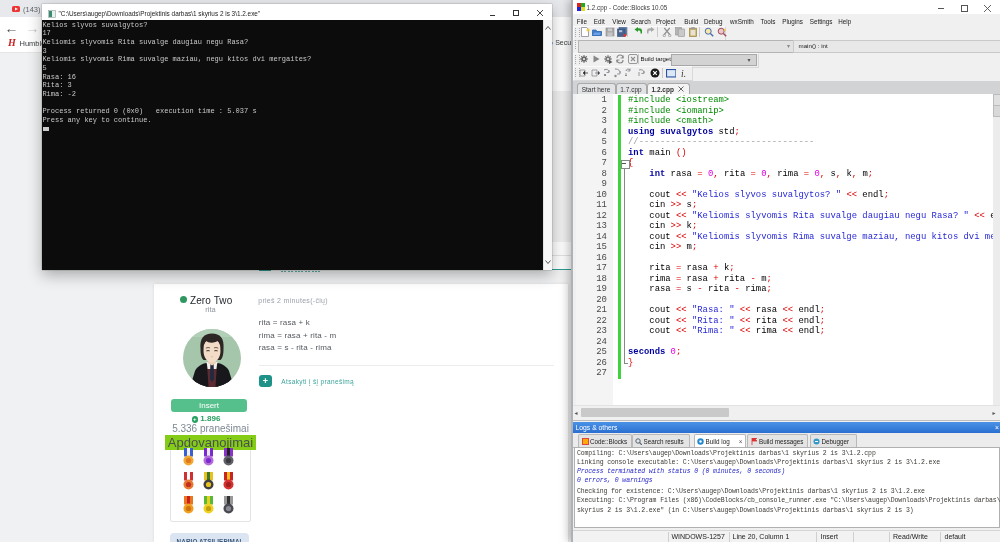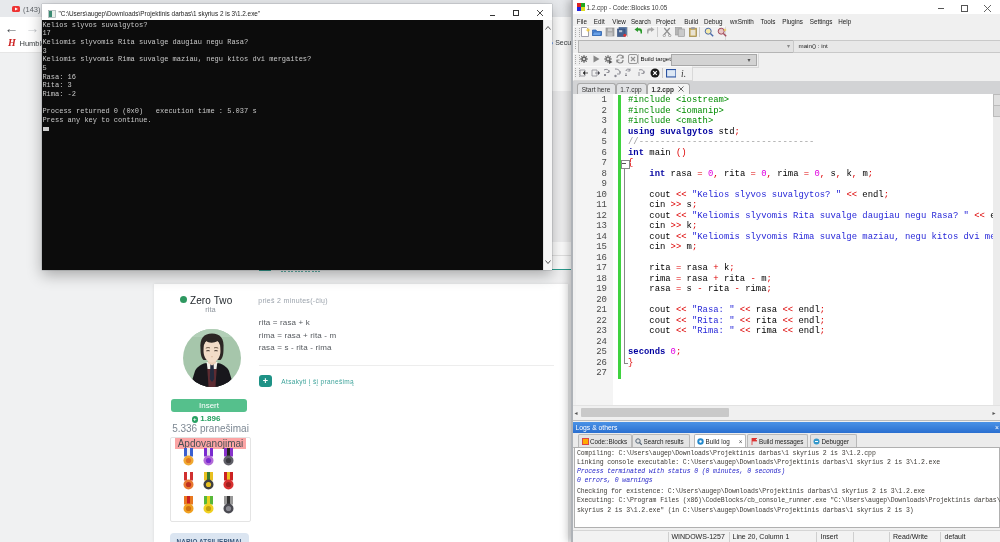--- a/index.html
+++ b/index.html
@@ -110,21 +110,21 @@
     <path d="M31 19 C32 18.4 33.8 18.4 35.2 19.2" stroke="#5f4a38" stroke-width="0.9" fill="none"></path>
     <path d="M23.4 22 C24.4 21.5 25.8 21.5 26.6 22" stroke="#473930" stroke-width="1.1" fill="none"></path>
     <path d="M31.4 22 C32.2 21.5 33.6 21.5 34.6 22" stroke="#473930" stroke-width="1.1" fill="none"></path>
     <path d="M28.2 27.6 C28.7 28 29.3 28 29.8 27.6" stroke="#d3ac8e" stroke-width="0.8" fill="none"></path>
   </g>
 </svg>
 <div class="abs" id="narys">Insert</div>
 <div class="abs" style="left:149.5px;top:413.8px;width:113px;text-align:center;font-size:8px;font-weight:bold;color:#27a061"><span style="display:inline-block;width:6.5px;height:6.5px;border-radius:50%;background:#27a061;color:#fff;font-size:6px;line-height:6.5px;vertical-align:-0.5px;font-weight:bold">+</span> 1.896</div>
 <div class="abs" style="left:154px;top:423.2px;width:113px;text-align:center;font-size:10px;color:#7d8893">5.336 pranešimai</div>
 <div class="abs" id="awbox"></div>
-<div class="abs" style="left:154px;top:433.3px;width:113px;text-align:center"><span style="background:#fca5a5;font-size:10px;color:#4a4f54;padding:0 3px">Apdovanojimai</span></div>
+<div class="abs" style="left:154px;top:433.3px;width:113px;text-align:center"><span style="background:#84cc16;font-size:13px;color:#4a4f54;padding:0 3px">Apdovanojimai</span></div>
 <div class="abs" id="medals">
     <svg class="abs" style="left:182.2px;top:447.5px" width="13" height="18" viewBox="0 0 13 18">
       <rect x="2" y="0" width="3" height="8.5" fill="#3a5fd0"></rect>
       <rect x="5" y="0" width="3" height="8.5" fill="#f0f0f0"></rect>
       <rect x="8" y="0" width="3" height="8.5" fill="#3a5fd0"></rect>
       <circle cx="6.5" cy="12.5" r="5" fill="#f0a830"></circle>
       <circle cx="6.5" cy="12.5" r="2.6" fill="#e07820"></circle>
     </svg>
     <svg class="abs" style="left:201.9px;top:447.5px" width="13" height="18" viewBox="0 0 13 18">
       <rect x="2" y="0" width="3" height="8.5" fill="#7a2bd0"></rect>

